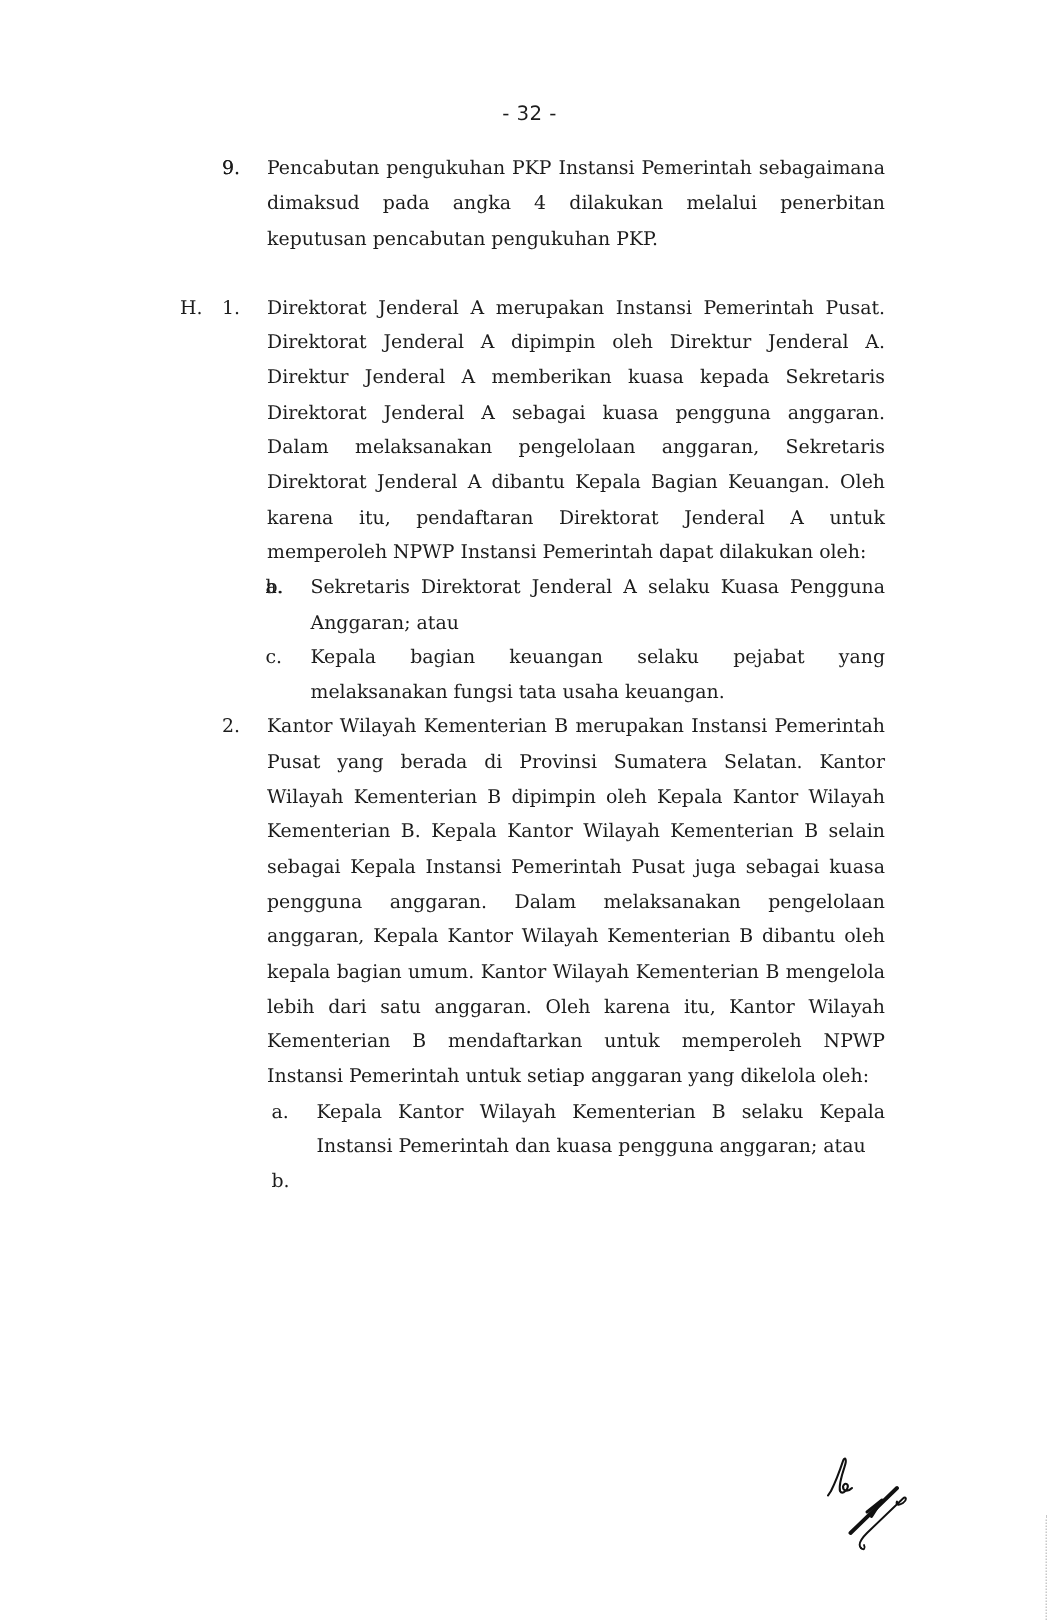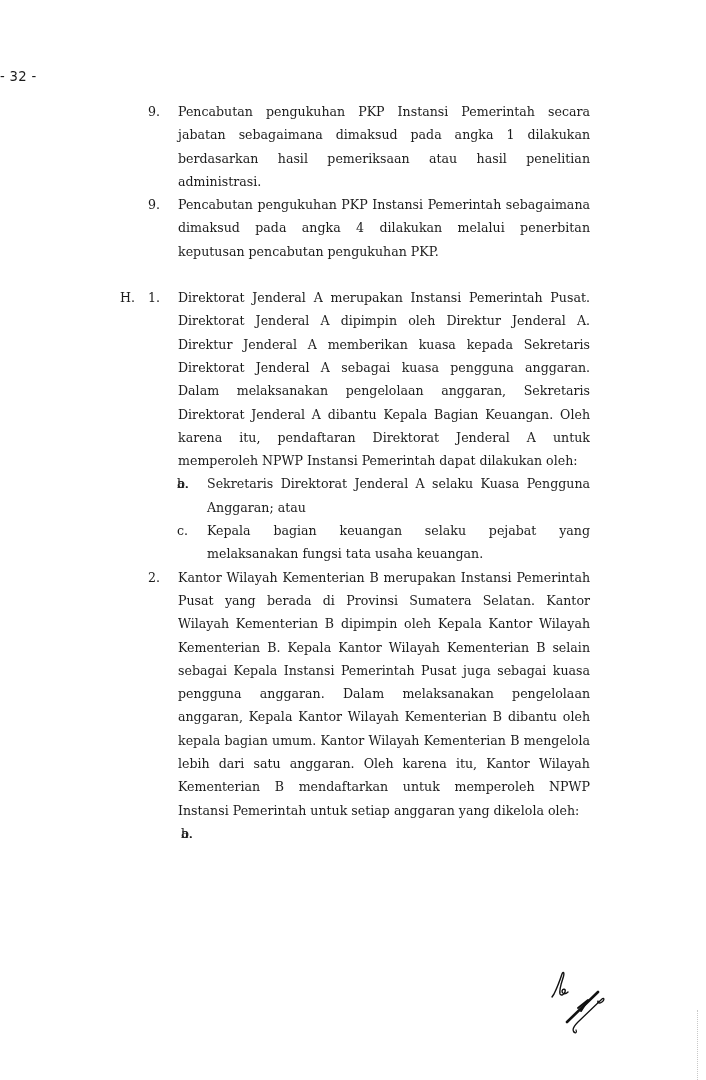--- a/index.html
+++ b/index.html
@@ -3,21 +3,21 @@
   <meta charset="utf-8">
   <style>
     html, body { margin: 0; padding: 0; background: #ffffff; }
     body {
       width: 706px; height: 1080px; position: relative; overflow: hidden;
       font-family: "DejaVu Serif", serif;
       color: #1c1c1c;
     }
     .page-number {
       position: absolute; top: 69px; left: 0; width: 706px;
-      text-align: left; font-size: 13.2px; letter-spacing: 0.3px;
+      text-align: center; font-size: 13.2px; letter-spacing: 0.3px;
       font-family: "DejaVu Sans", sans-serif;
     }
     .doc {
       position: absolute; left: 0; top: 100px; width: 706px;
       font-size: 12.6px; line-height: 23.3px;
     }
     .item {
       position: relative;
     }
     .item .marker {
@@ -49,21 +49,20 @@
   </style>
 </head>
 <body>
 
 <div class="page-number">- 32 -</div>
 
 <div class="doc">
 
   <div class="item lvl-num">
     <span class="marker">9.</span>
-    <div class="text">Pencabutan pengukuhan PKP Instansi Pemerintah secara jabatan sebagaimana dimaksud pada angka 1 dilakukan berdasarkan hasil pemeriksaan atau hasil penelitian administrasi.</div>
   </div>
 
   <div class="item lvl-num">
     <span class="marker">9.</span>
     <div class="text">Pencabutan pengukuhan PKP Instansi Pemerintah sebagaimana dimaksud pada angka 4 dilakukan melalui penerbitan keputusan pencabutan pengukuhan PKP.</div>
   </div>
 
   <div class="section">
     <span class="marker">H.</span>
   </div>
@@ -85,20 +84,21 @@
     <div class="text">Kepala bagian keuangan selaku pejabat yang melaksanakan fungsi tata usaha keuangan.</div>
   </div>
 
   <div class="item lvl-sub">
     <span class="marker">2.</span>
     <div class="text">Kantor Wilayah Kementerian B merupakan Instansi Pemerintah Pusat yang berada di Provinsi Sumatera Selatan. Kantor Wilayah Kementerian B dipimpin oleh Kepala Kantor Wilayah Kementerian B. Kepala Kantor Wilayah Kementerian B selain sebagai Kepala Instansi Pemerintah Pusat juga sebagai kuasa pengguna anggaran. Dalam melaksanakan pengelolaan anggaran, Kepala Kantor Wilayah Kementerian B dibantu oleh kepala bagian umum. Kantor Wilayah Kementerian B mengelola lebih dari satu anggaran. Oleh karena itu, Kantor Wilayah Kementerian B mendaftarkan untuk memperoleh NPWP Instansi Pemerintah untuk setiap anggaran yang dikelola oleh:</div>
   </div>
 
   <div class="item lvl-letter2">
     <span class="marker">a.</span>
+    <div class="text">Kepala Kantor Wilayah Kementerian B selaku Kepala Instansi Pemerintah dan kuasa pengguna anggaran; atau</div>
   </div>
   <div class="item lvl-letter2">
     <span class="marker">b.</span>
   </div>
 
 </div>
 
 <div class="signature">
   <svg width="90" height="70" viewBox="0 0 90 70" fill="none" stroke="#111" stroke-linecap="round" stroke-linejoin="round">
 

